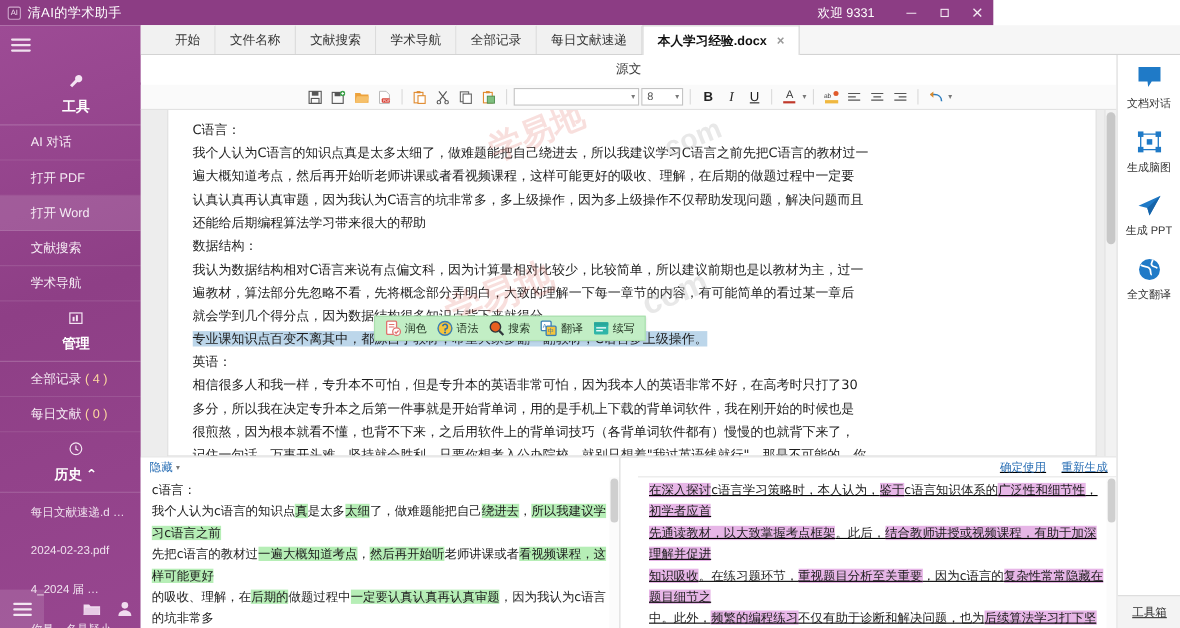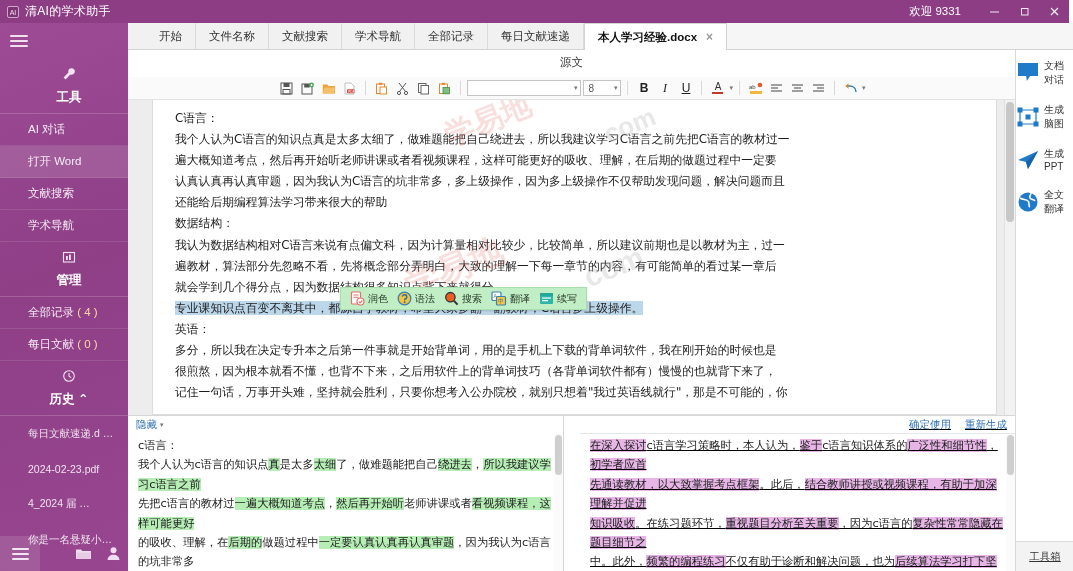--- a/index.html
+++ b/index.html
@@ -7,21 +7,21 @@
   body {
     font-family: "Liberation Sans", "DejaVu Sans", sans-serif;
     font-size: 12px;
     background:#fff;
     -webkit-font-smoothing: antialiased;
   }
   .app { position:relative; width:1073px; height:571px; overflow:hidden; }
 
   
   .titlebar {
-    position:absolute; left:0; top:0; width:1069px; height:23px;
+    position:absolute; left:0; top:0; width:903px; height:23px;
     background:#8c3d84;
     display:flex; align-items:center;
     color:#fff;
   }
   .tb-logo {
     width:12px; height:12px; margin-left:7px; margin-right:6px;
     border:1px solid #cfa7cc; border-radius:2px;
     font-size:7px; line-height:11px; text-align:center; color:#f0dcef;
     background:#7d3576;
   }
@@ -199,21 +199,21 @@
     position:absolute; right:0; top:18px; width:9px; height:138px; background:#fbfbfb;
   }
   .bscroll .thumb { position:absolute; left:1px; top:1px; width:7px; height:40px; background:#cfcfcf; border-radius:4px;}
 
   
   .rail {
     position:absolute; left:1015px; top:50px; width:58px; height:521px;
     background:#fff; border-left:1px solid #d9d9d9;
   }
   .rail-item {
-    padding:9px 0 7px 0; display:flex; flex-direction:row; align-items:center; gap:4px;
+    padding:9px 0 7px 0; display:flex; flex-direction:column; align-items:center; gap:4px;
   }
   .rail-label { font-size:10px; color:#333; }
   .rail-ico { height:24px; display:flex; align-items:center; justify-content:center; }
   .toolbox {
     position:absolute; left:0; bottom:0; width:58px; height:30px;
     border-top:1px solid #dcdcdc; background:#f3f3f3;
     display:flex; align-items:center; justify-content:center;
     font-size:10.5px; color:#333;
   }
 </style>
@@ -257,20 +257,21 @@
 
     <div class="sb-group">
       <span class="gicon">
         <svg width="14" height="14" viewBox="0 0 14 14">
             <path d="M9.5 1.2a3.3 3.3 0 0 0-3.1 4.4L1.6 10.4l2 2 4.8-4.8A3.3 3.3 0 1 0 9.5 1.2z" fill="#f4e4f3"></path>
           </svg>
       </span>
       <span>工具</span>
     </div>
     <div class="sb-item"><span>AI 对话</span></div>
+    <div class="sb-item"><span>打开 PDF</span></div>
     <div class="sb-item active"><span>打开 Word</span></div>
     <div class="sb-item"><span>文献搜索</span></div>
     <div class="sb-item"><span>学术导航</span></div>
 
     <div class="sb-group">
       <span class="gicon">
         <svg width="14" height="14" viewBox="0 0 14 14">
             <rect x="1.5" y="2.5" width="11" height="9.5" fill="none" stroke="#f4e4f3" stroke-width="1.1"></rect>
             <rect x="4" y="6" width="1.8" height="4" fill="#f4e4f3"></rect>
             <rect x="7" y="4.5" width="1.8" height="5.5" fill="#f4e4f3"></rect>
@@ -501,20 +502,21 @@
         <p>我个人认为C语言的知识点真是太多太细了，做难题能把自己绕进去，所以我建议学习C语言之前先把C语言的教材过一</p>
         <p>遍大概知道考点，然后再开始听老师讲课或者看视频课程，这样可能更好的吸收、理解，在后期的做题过程中一定要</p>
         <p>认真认真再认真审题，因为我认为C语言的坑非常多，多上级操作，因为多上级操作不仅帮助发现问题，解决问题而且</p>
         <p>还能给后期编程算法学习带来很大的帮助</p>
         <p>数据结构：</p>
         <p>我认为数据结构相对C语言来说有点偏文科，因为计算量相对比较少，比较简单，所以建议前期也是以教材为主，过一</p>
         <p>遍教材，算法部分先忽略不看，先将概念部分弄明白，大致的理解一下每一章节的内容，有可能简单的看过某一章后</p>
         <p>就会学到几个得分点，因为数据结构很多知识点背下来就得分</p>
         <p><span class="sel-line">专业课知识点百变不离其中，都源自于教材，希望大家多翻一翻教材，C语言多上级操作。</span></p>
         <p>英语：</p>
+        <p>相信很多人和我一样，专升本不可怕，但是专升本的英语非常可怕，因为我本人的英语非常不好，在高考时只打了30</p>
         <p>多分，所以我在决定专升本之后第一件事就是开始背单词，用的是手机上下载的背单词软件，我在刚开始的时候也是</p>
         <p>很煎熬，因为根本就看不懂，也背不下来，之后用软件上的背单词技巧（各背单词软件都有）慢慢的也就背下来了，</p>
         <p>记住一句话，万事开头难，坚持就会胜利，只要你想考入公办院校，就别只想着"我过英语线就行"，那是不可能的，你</p>
 
       </div>
 
       <div class="popup">
         <div class="pitem">
           <svg width="15" height="15" viewBox="0 0 15 15">
               <rect x="1.5" y="1" width="9" height="12" rx="1" fill="#fff" stroke="#e0736e" stroke-width="1.2"></rect>

